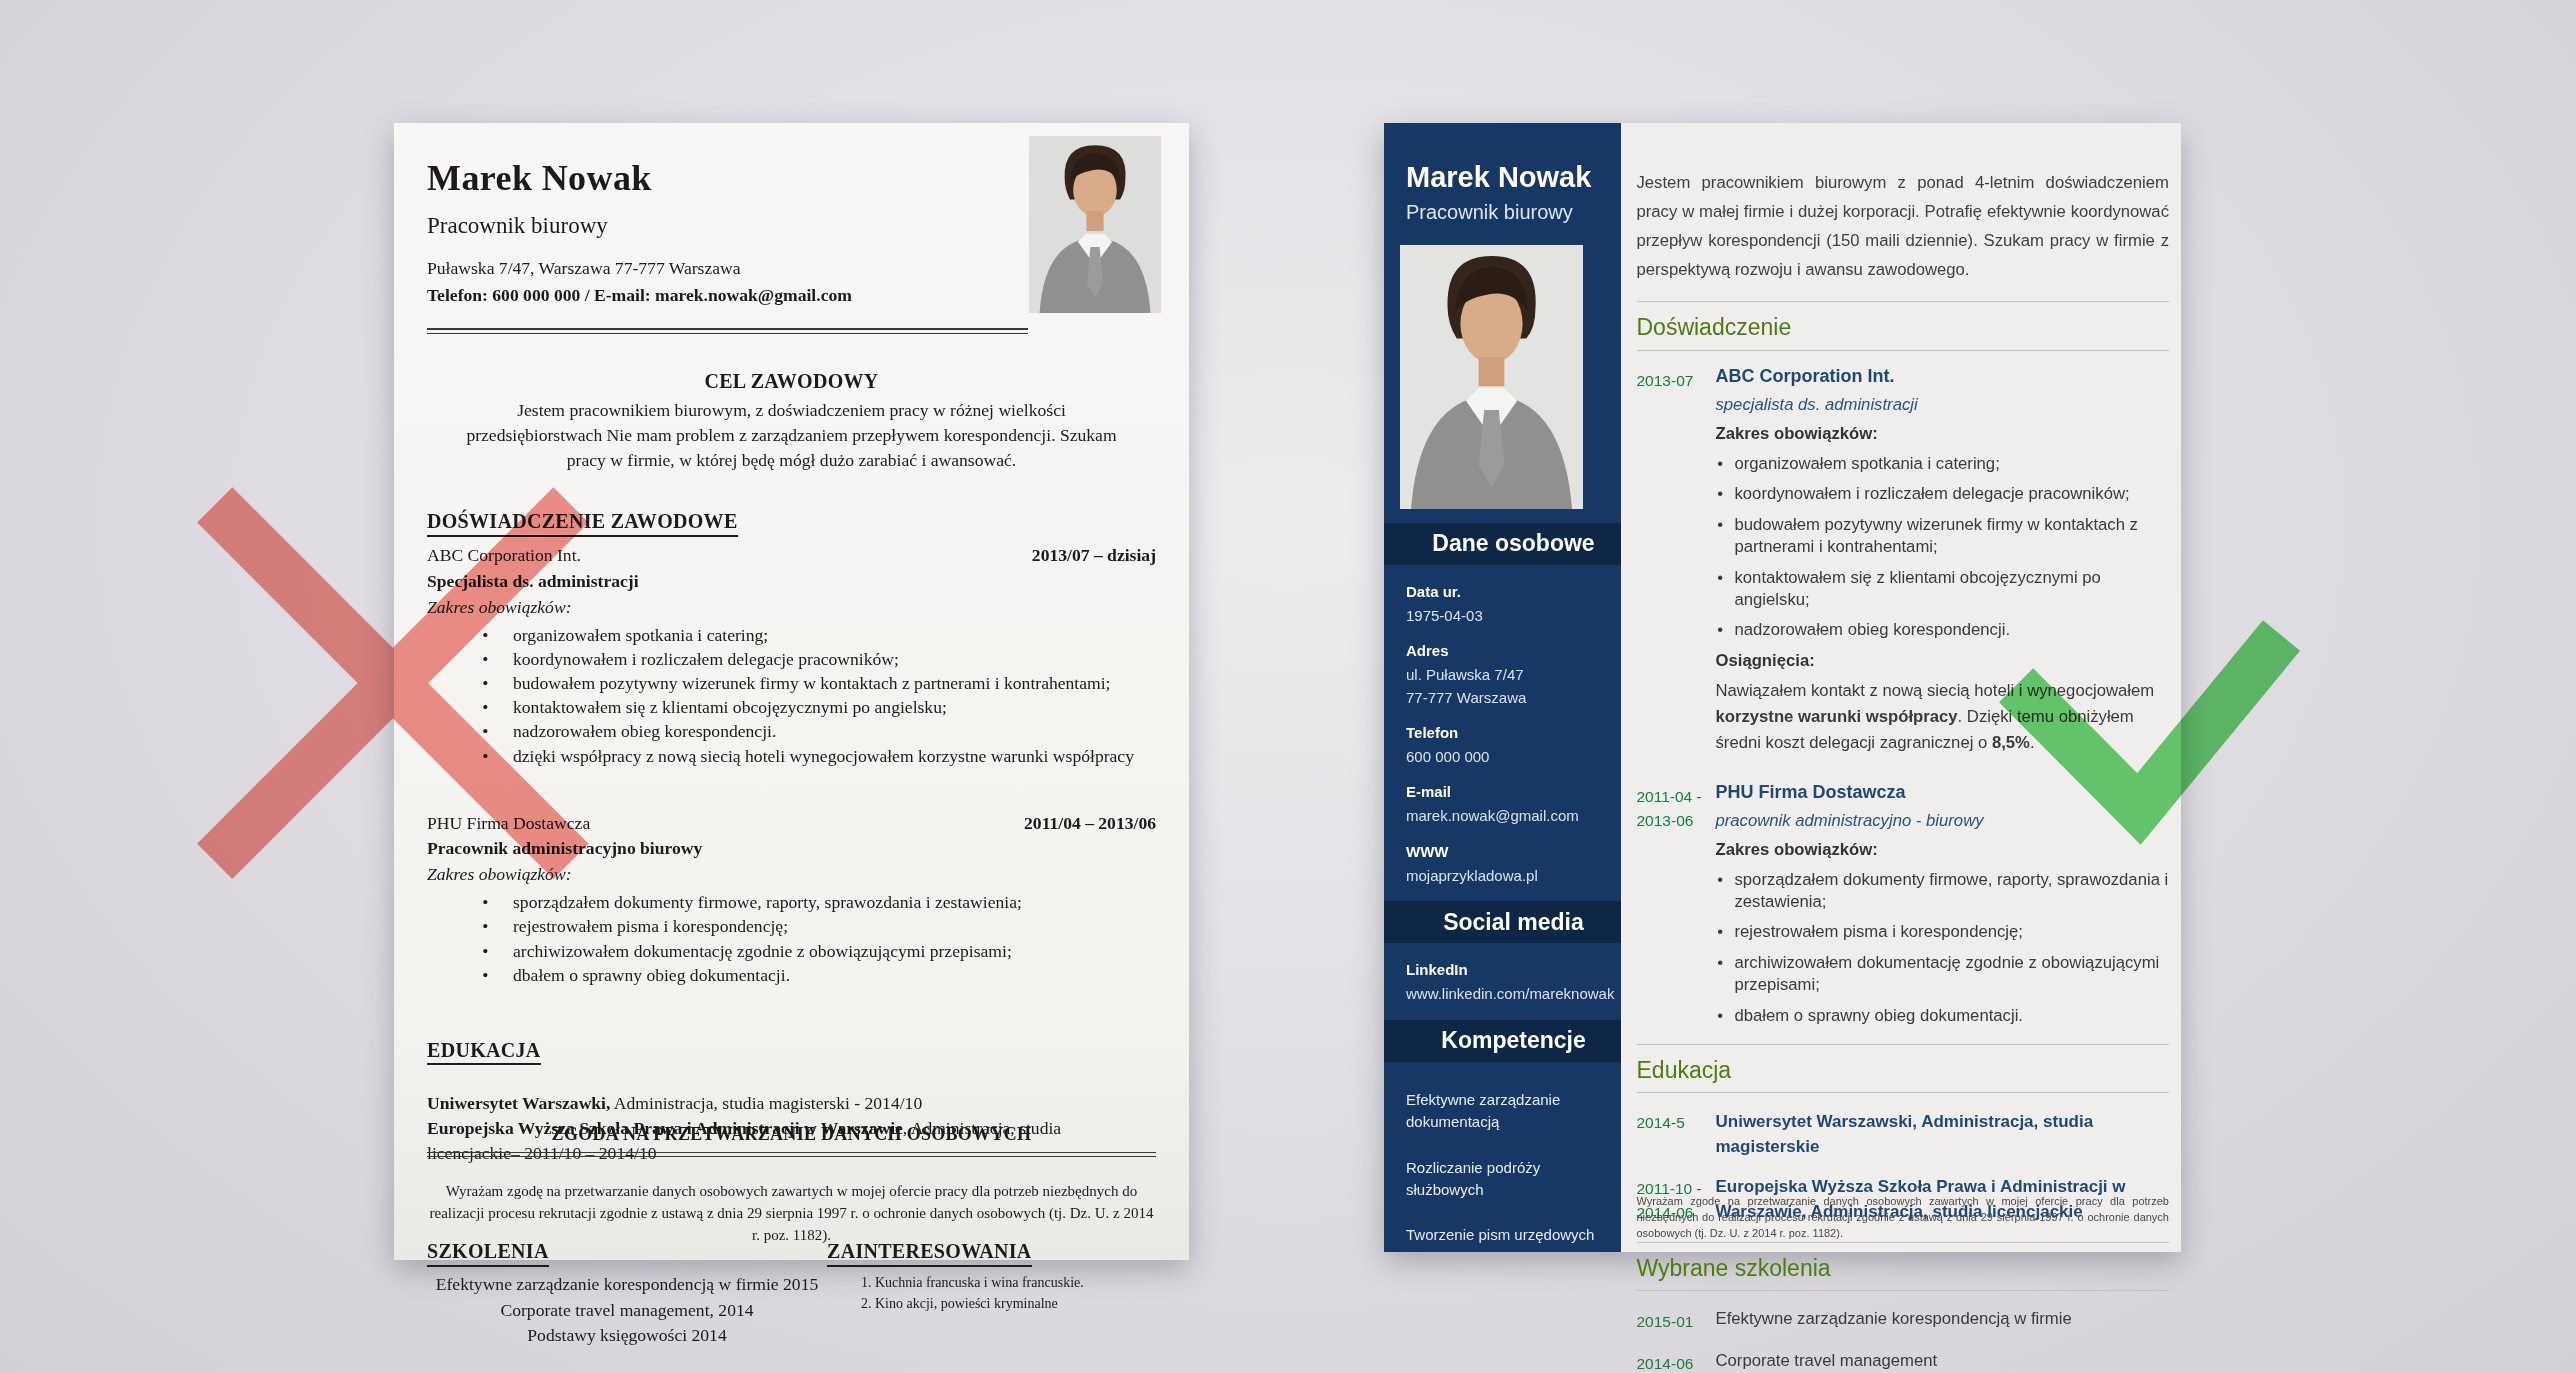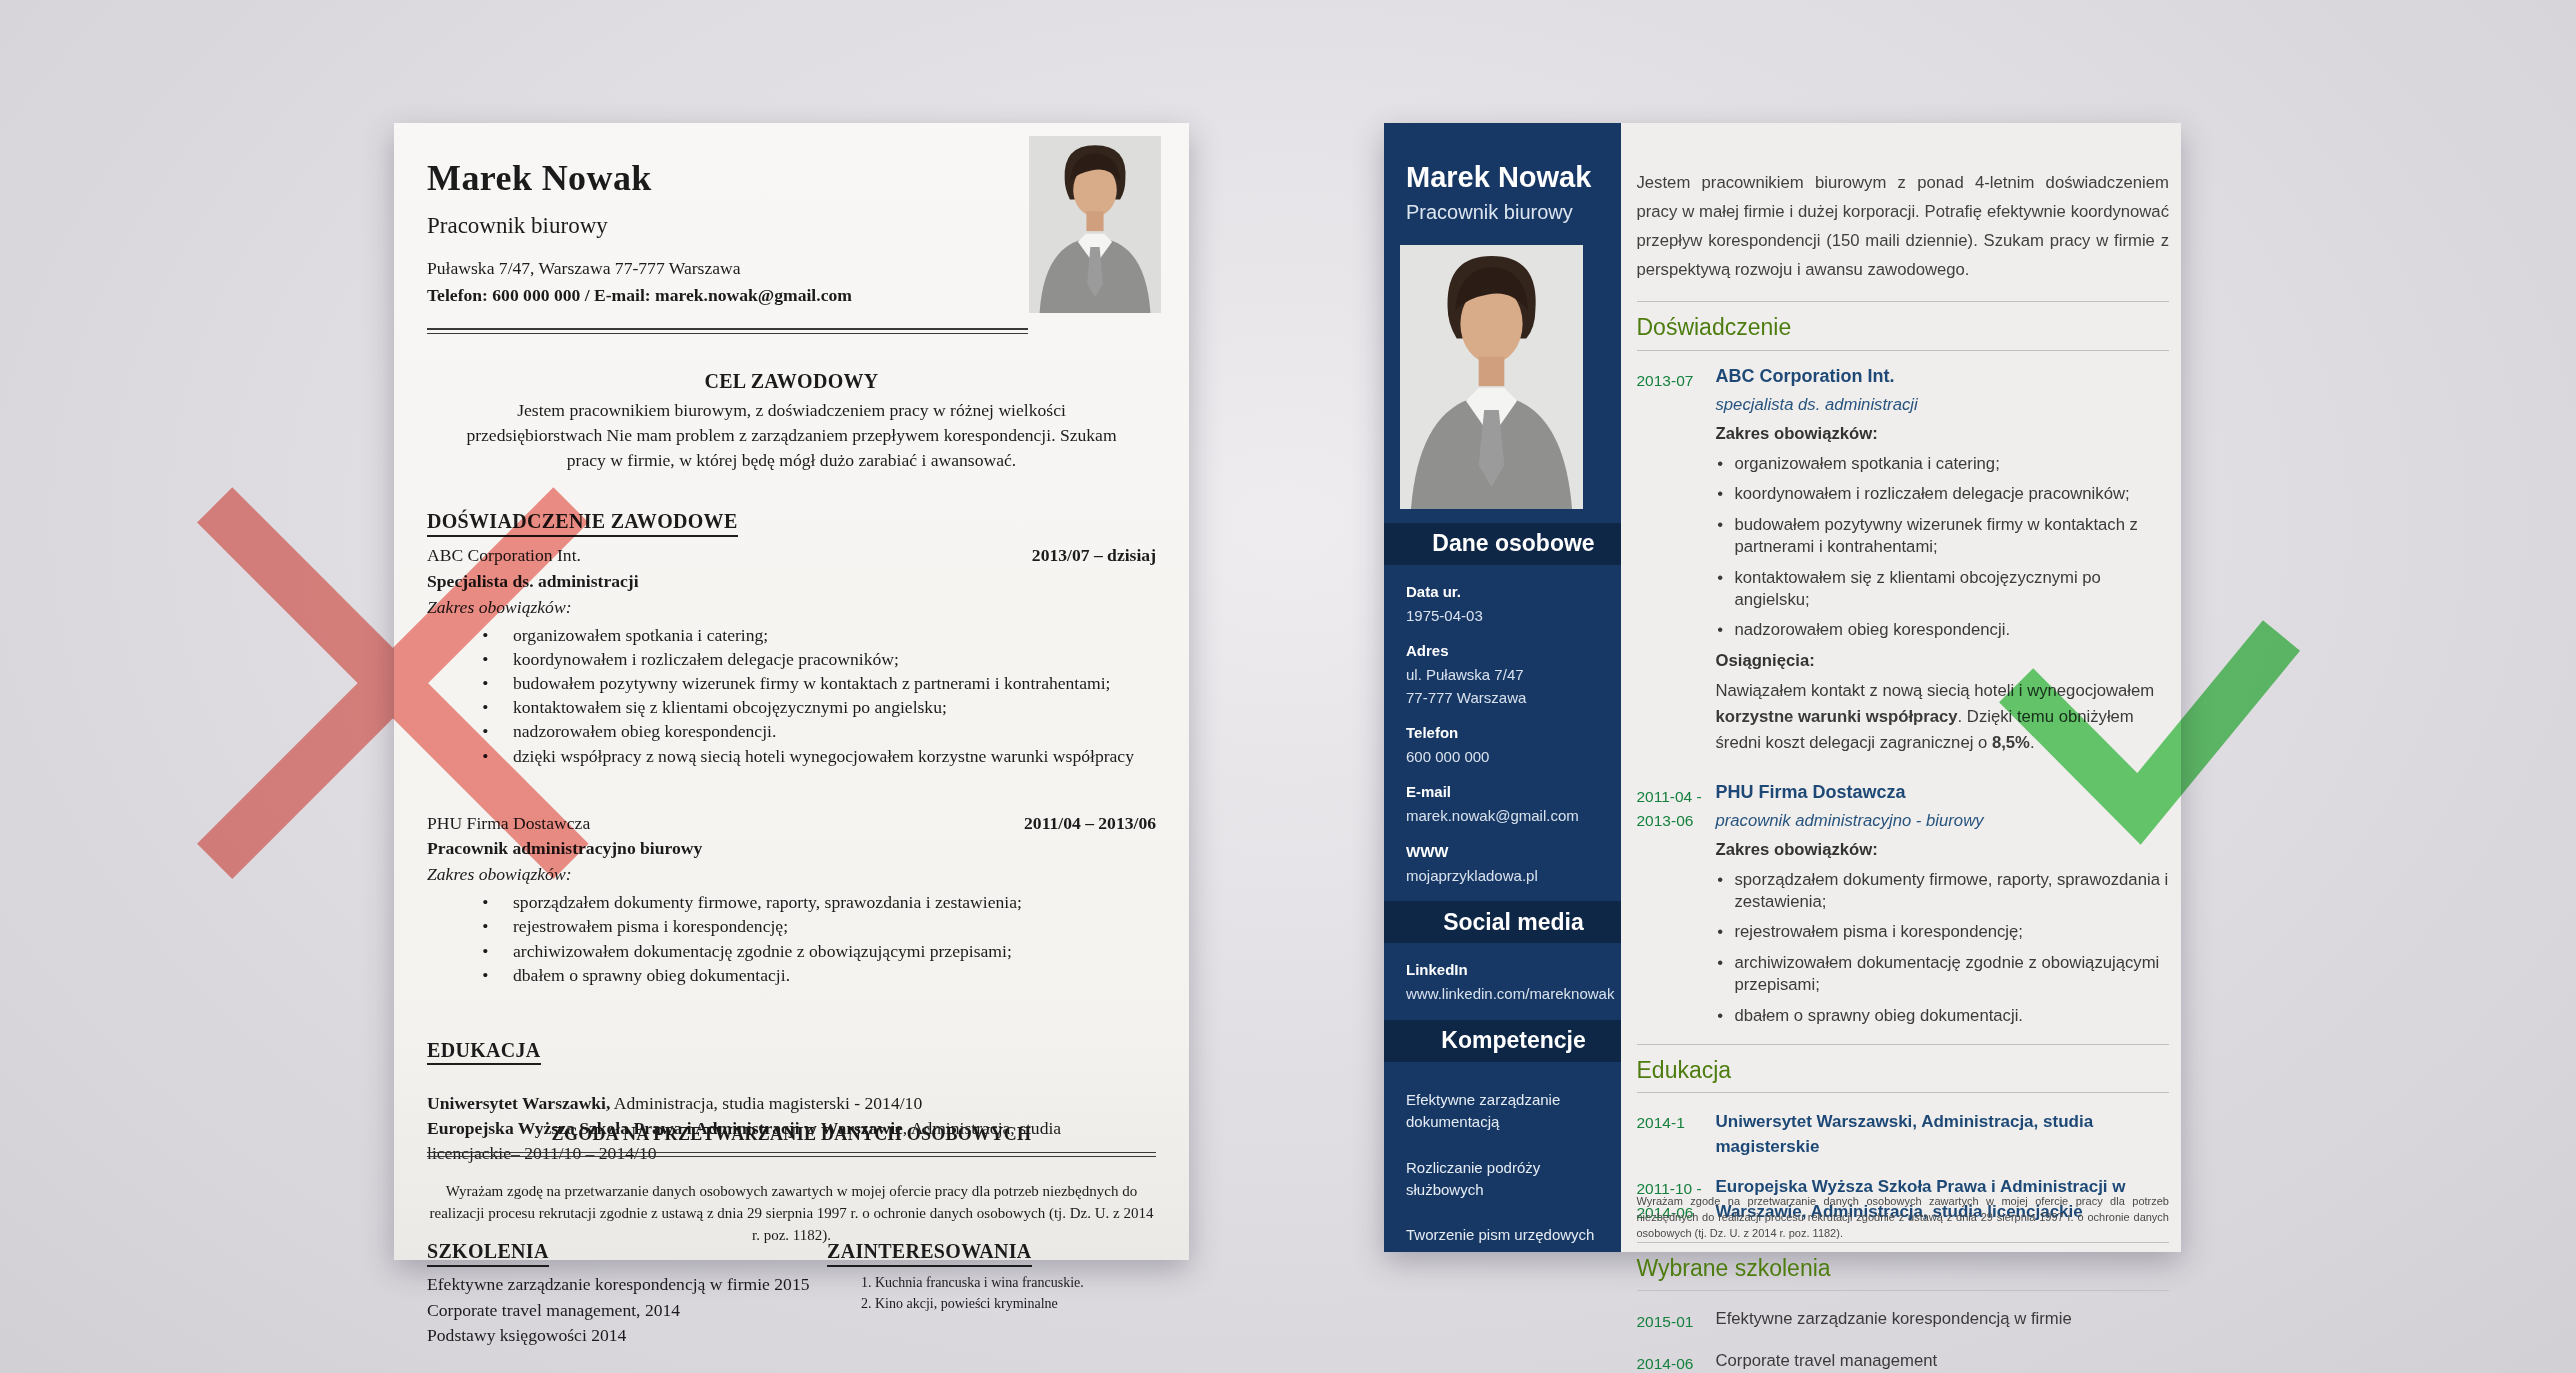--- a/index.html
+++ b/index.html
@@ -29,21 +29,21 @@
   .jobduty{font-size:17.6px;font-style:italic;margin-top:5.2px;}
   ul.dots{list-style:none;margin:5.2px 0 0 45px;padding:0;}
   ul.dots li{position:relative;padding-left:41px;font-size:17.6px;line-height:1.37;}
   ul.dots li::before{content:"\2022";position:absolute;left:10.3px;}
   .job2{margin-top:45px;}
   .edu-block{margin-top:52px;}
   .edu-lines{font-size:17.6px;line-height:1.42;margin-top:26px;}
   .twocol{display:flex;margin-top:74px;}
   .col-l{width:400px;flex:none;}
   .col-r{flex:1;}
-  .plain-lines{font-size:17.6px;line-height:1.45;margin-top:5.2px;}
+  .plain-lines{font-size:17.6px;line-height:1.45;margin-top:5.2px;text-align:center;}
   ol.nums{margin:5.2px 0 0 24px;padding:0 0 0 24px;font-size:14px;line-height:1.5;}
   .pl-consent{position:absolute;bottom:13.7px;left:33px;right:33px;text-align:center;}
   .pl-consent-head{font-size:18px;font-weight:bold;letter-spacing:0.3px;}
   .pl-consent-rule{height:3.4px;border-top:1.7px solid #3a3a3a;border-bottom:0.9px solid #3a3a3a;margin-top:6.9px;}
   .pl-consent-text{font-size:15px;line-height:1.45;margin-top:24px;}
 
   
   .page-right{left:1384px;top:123px;width:797px;height:1129px;background:#efeeec;
     font-family:"Liberation Sans","DejaVu Sans",sans-serif;}
   .sidebar{position:absolute;left:0;top:0;bottom:0;width:237px;background:#173864;color:#fff;overflow:hidden;}
@@ -296,21 +296,21 @@
             </ul>
         </div>
       </div>
 
       <div class="rule"></div>
       <h2 class="msec">Edukacja</h2>
       <div class="rule sub"></div>
       <div>
 
           <div class="entry">
-            <div class="edate">2014-1</div>
+            <div class="edate">2014-5</div>
             <div class="ebody edu-t">Uniwersytet Warszawski, Administracja, studia magisterskie</div>
           </div>
 
           <div class="entry">
             <div class="edate">2011-10 -
 2014-06</div>
             <div class="ebody edu-t">Europejska Wyższa Szkoła Prawa i Administracji w Warszawie, Administracja, studia licencjackie</div>
           </div>
         </div>
 

